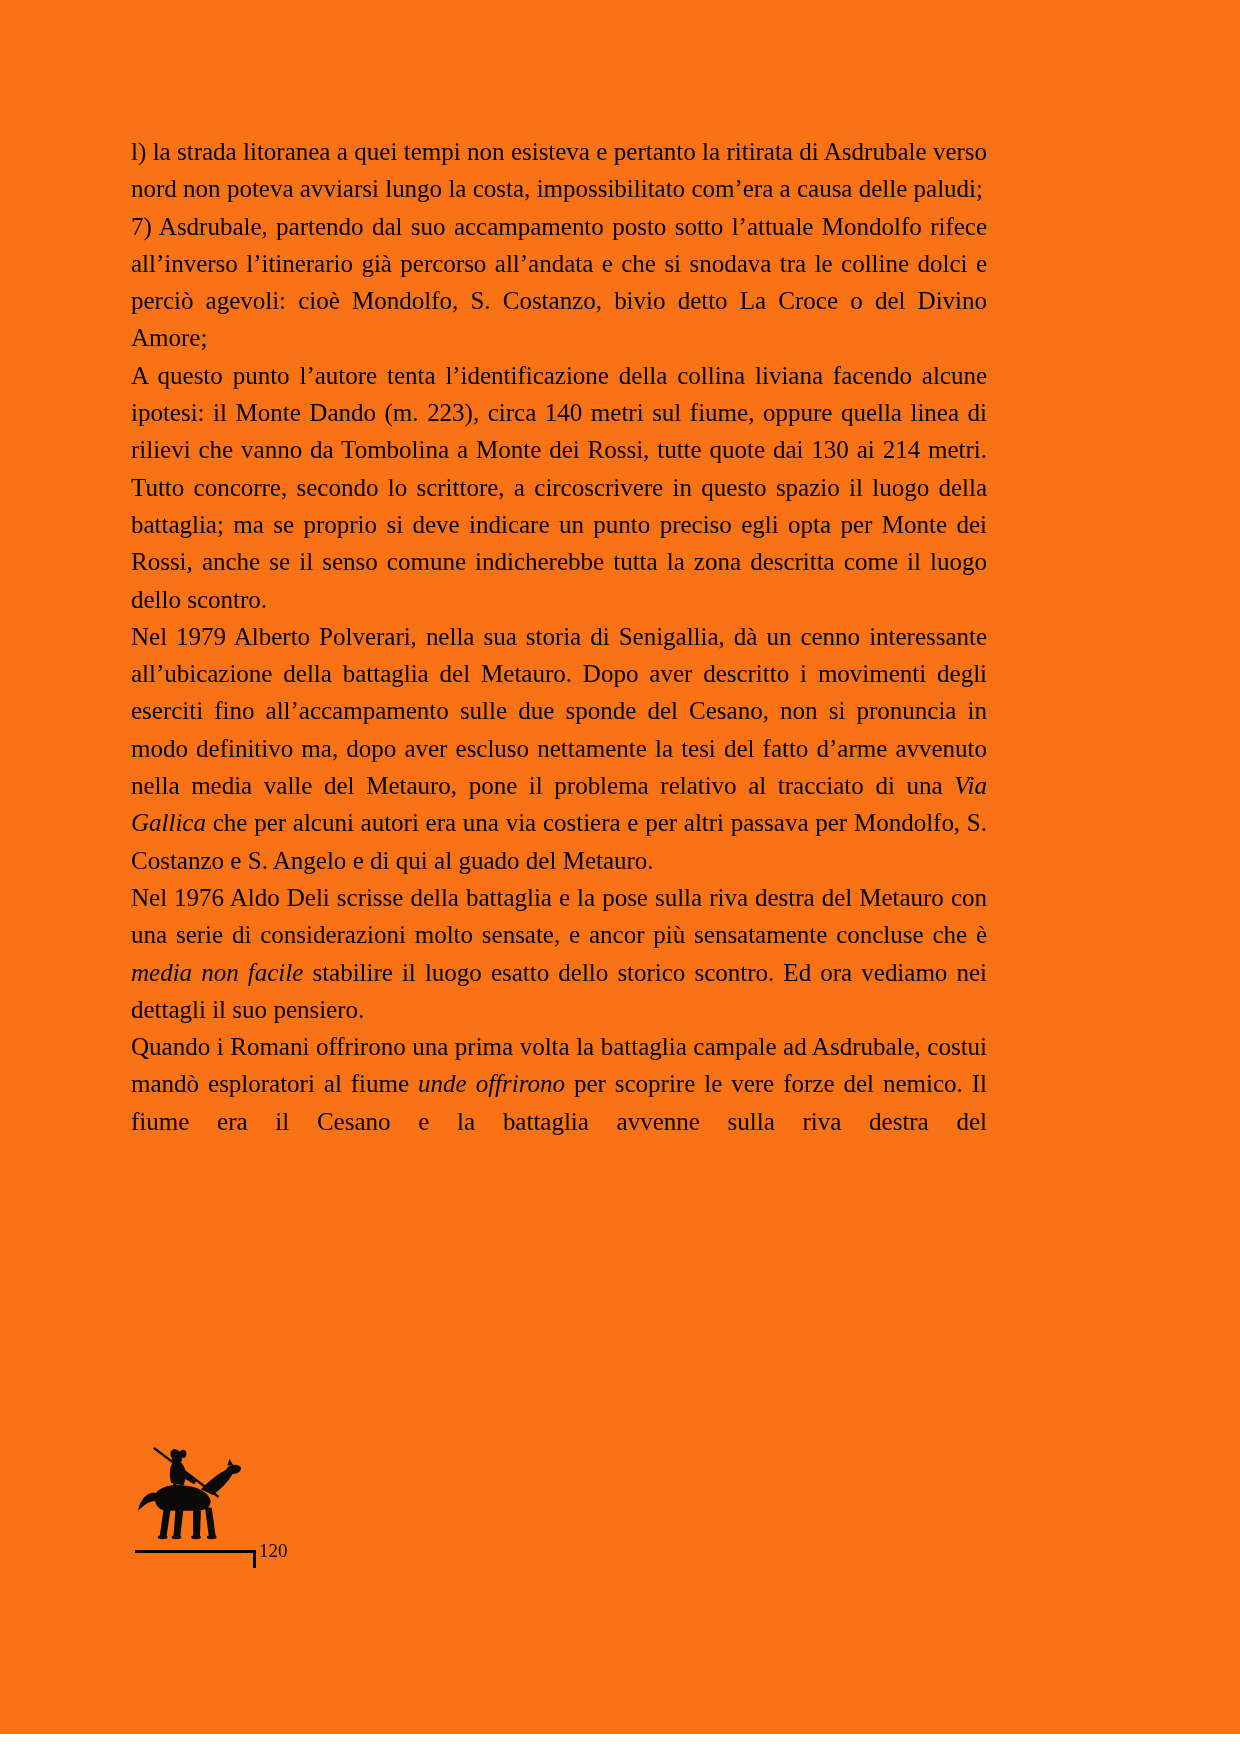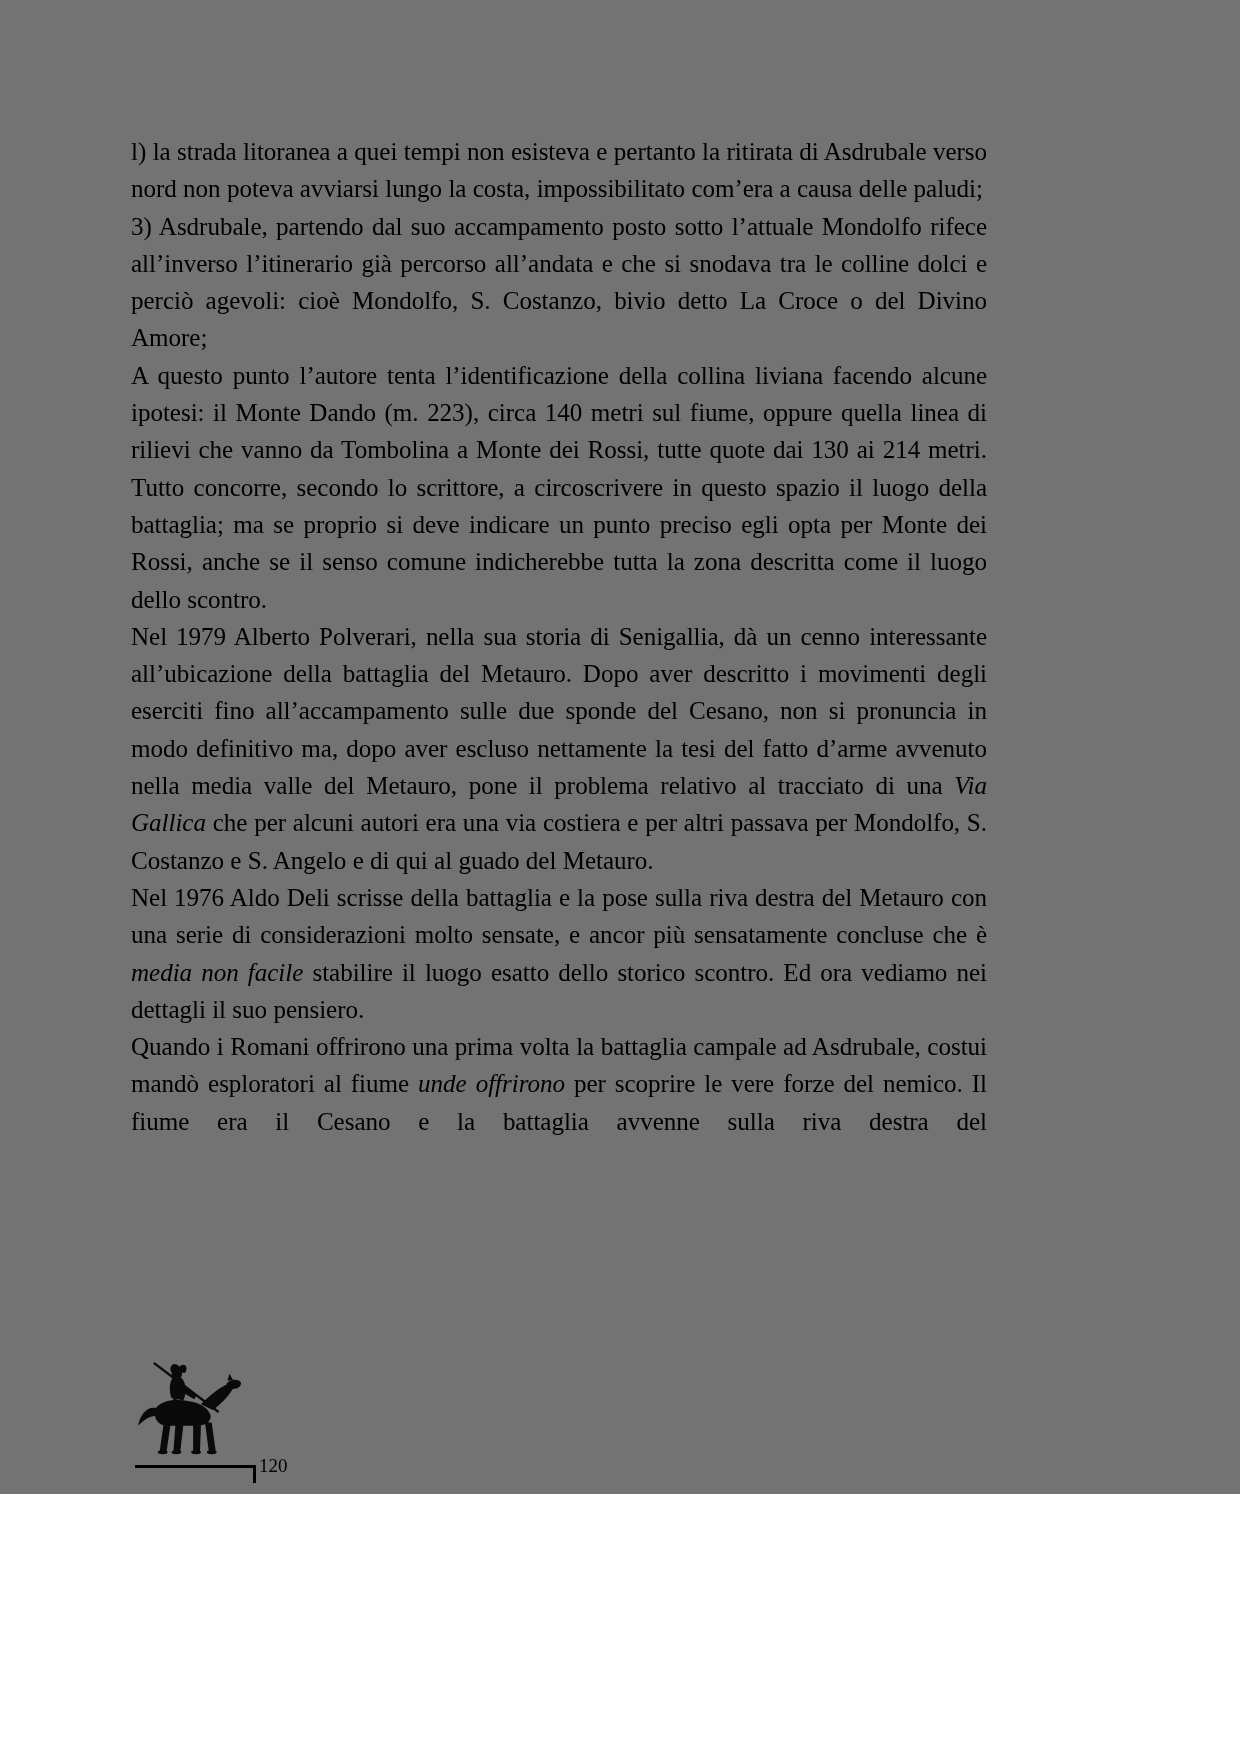--- a/index.html
+++ b/index.html
@@ -13,22 +13,22 @@
     position: relative;
     font-family: "Liberation Serif", "DejaVu Serif", serif;
     color: #000000;
     overflow: hidden;
   }
 
   #page {
     position: absolute;
     left: 0; top: 0;
     width: 1240px;
-    height: 1494px;
-    background: #737373;
+    height: 1734px;
+    background: #f97316;
   }
 
   #text-column {
     position: absolute;
     left: 131px;
     top: 133px;
     width: 856px;
   }
 
   p.para {
@@ -50,21 +50,21 @@
   }
 
   i, .ital {
     font-style: italic;
   }
 
   
   #footer {
     position: absolute;
     left: 131px;
-    top: 1357px;
+    top: 1442px;
     width: 300px;
     height: 140px;
   }
 
   #footer-logo {
     position: absolute;
     left: 0px;
     top: 0px;
     width: 135px;
     height: 110px;
@@ -103,21 +103,21 @@
 
 <div id="page">
 
   <div id="text-column">
 
     <p class="para">
       <span>l) la strada litoranea a quei tempi non esisteva e pertanto la ritirata di Asdrubale verso nord non poteva avviarsi lungo la costa, impossibilitato com’era a causa delle paludi;</span>
     </p>
 
     <p class="para">
-      <span>3) Asdrubale, partendo dal suo accampamento posto sotto l’attuale Mondolfo rifece all’inverso l’itinerario già percorso all’andata e che si snodava tra le colline dolci e perciò agevoli: cioè Mondolfo, S. Costanzo, bivio detto La Croce o del Divino Amore;</span>
+      <span>7) Asdrubale, partendo dal suo accampamento posto sotto l’attuale Mondolfo rifece all’inverso l’itinerario già percorso all’andata e che si snodava tra le colline dolci e perciò agevoli: cioè Mondolfo, S. Costanzo, bivio detto La Croce o del Divino Amore;</span>
     </p>
 
 
 
     <p class="para">
       <span>A questo punto l’autore tenta l’identificazione della collina liviana facendo alcune ipotesi: il Monte Dando (m. 223), circa 140 metri sul fiume, oppure quella linea di rilievi che vanno da Tombolina a Monte dei Rossi, tutte quote dai 130 ai 214 metri. Tutto concorre, secondo lo scrittore, a circoscrivere in questo spazio il luogo della battaglia; ma se proprio si deve indicare un punto preciso egli opta per Monte dei Rossi, anche se il senso comune indicherebbe tutta la zona descritta come il luogo dello scontro.</span>
     </p>
 
     <p class="para">
       <span>Nel 1979 Alberto Polverari, nella sua storia di Senigallia, dà un cenno interessante all’ubicazione della battaglia del Metauro. Dopo aver descritto i movimenti degli eserciti fino all’accampamento sulle due sponde del Cesano, non si pronuncia in modo definitivo ma, dopo aver escluso nettamente la tesi del fatto d’arme avvenuto nella media valle del Metauro, pone il problema relativo al tracciato di una </span><i class="ital">Via Gallica</i><span> che per alcuni autori era una via costiera e per altri passava per Mondolfo, S. Costanzo e S. Angelo e di qui al guado del Metauro.</span>

